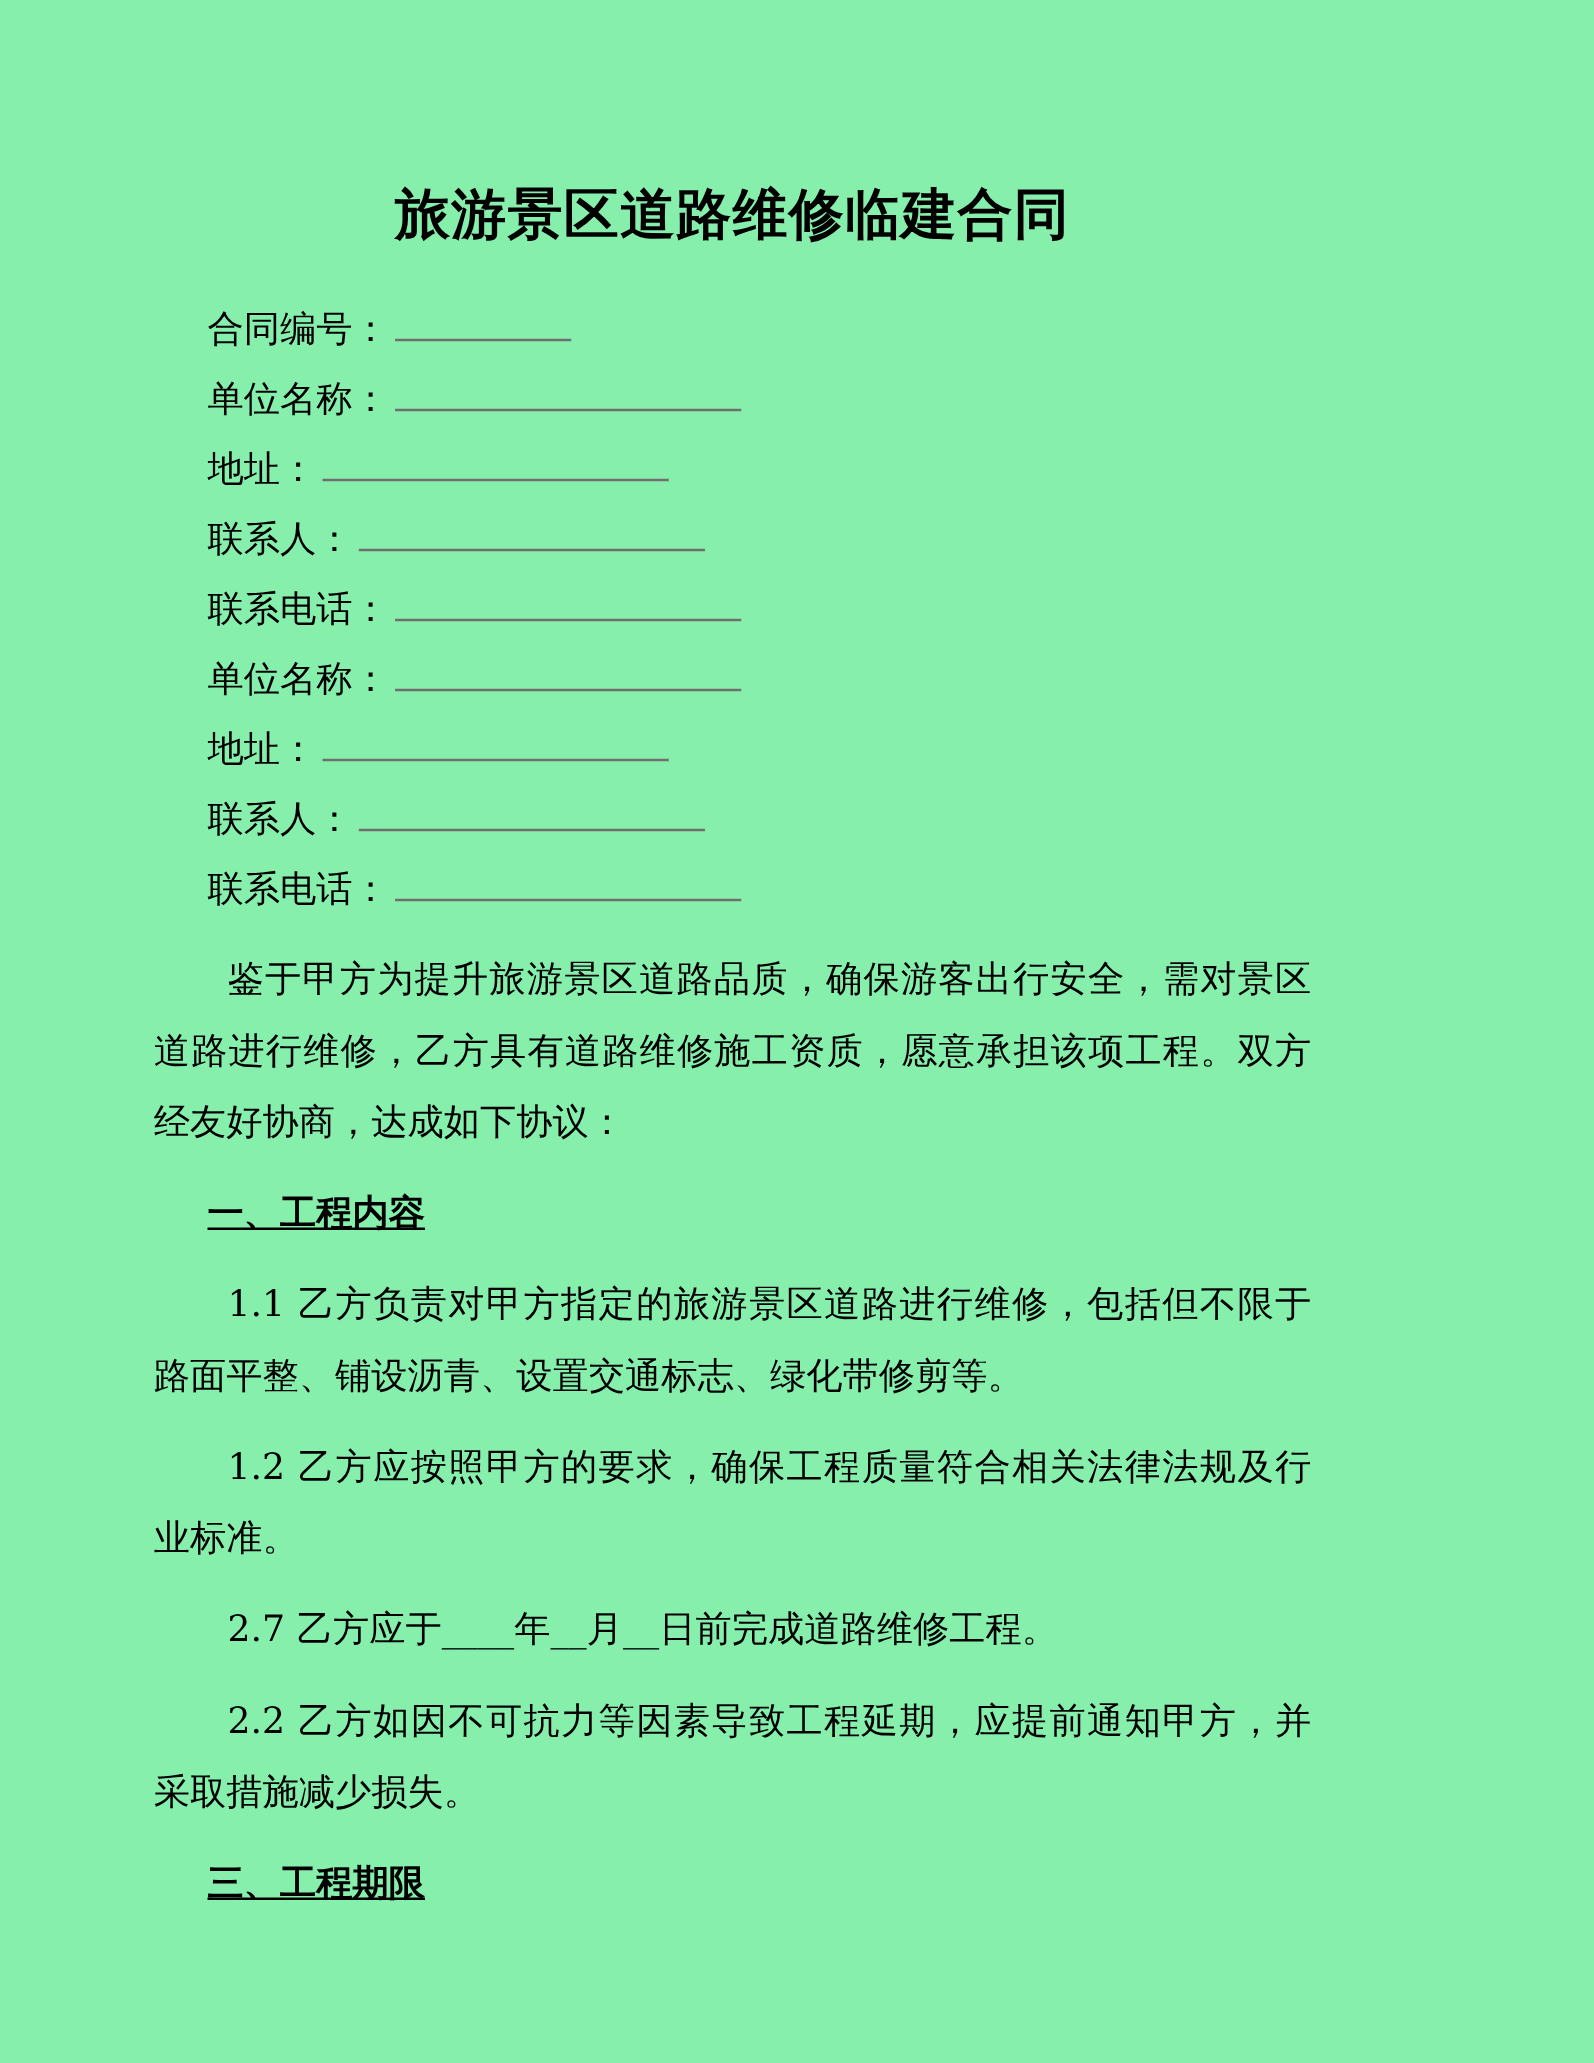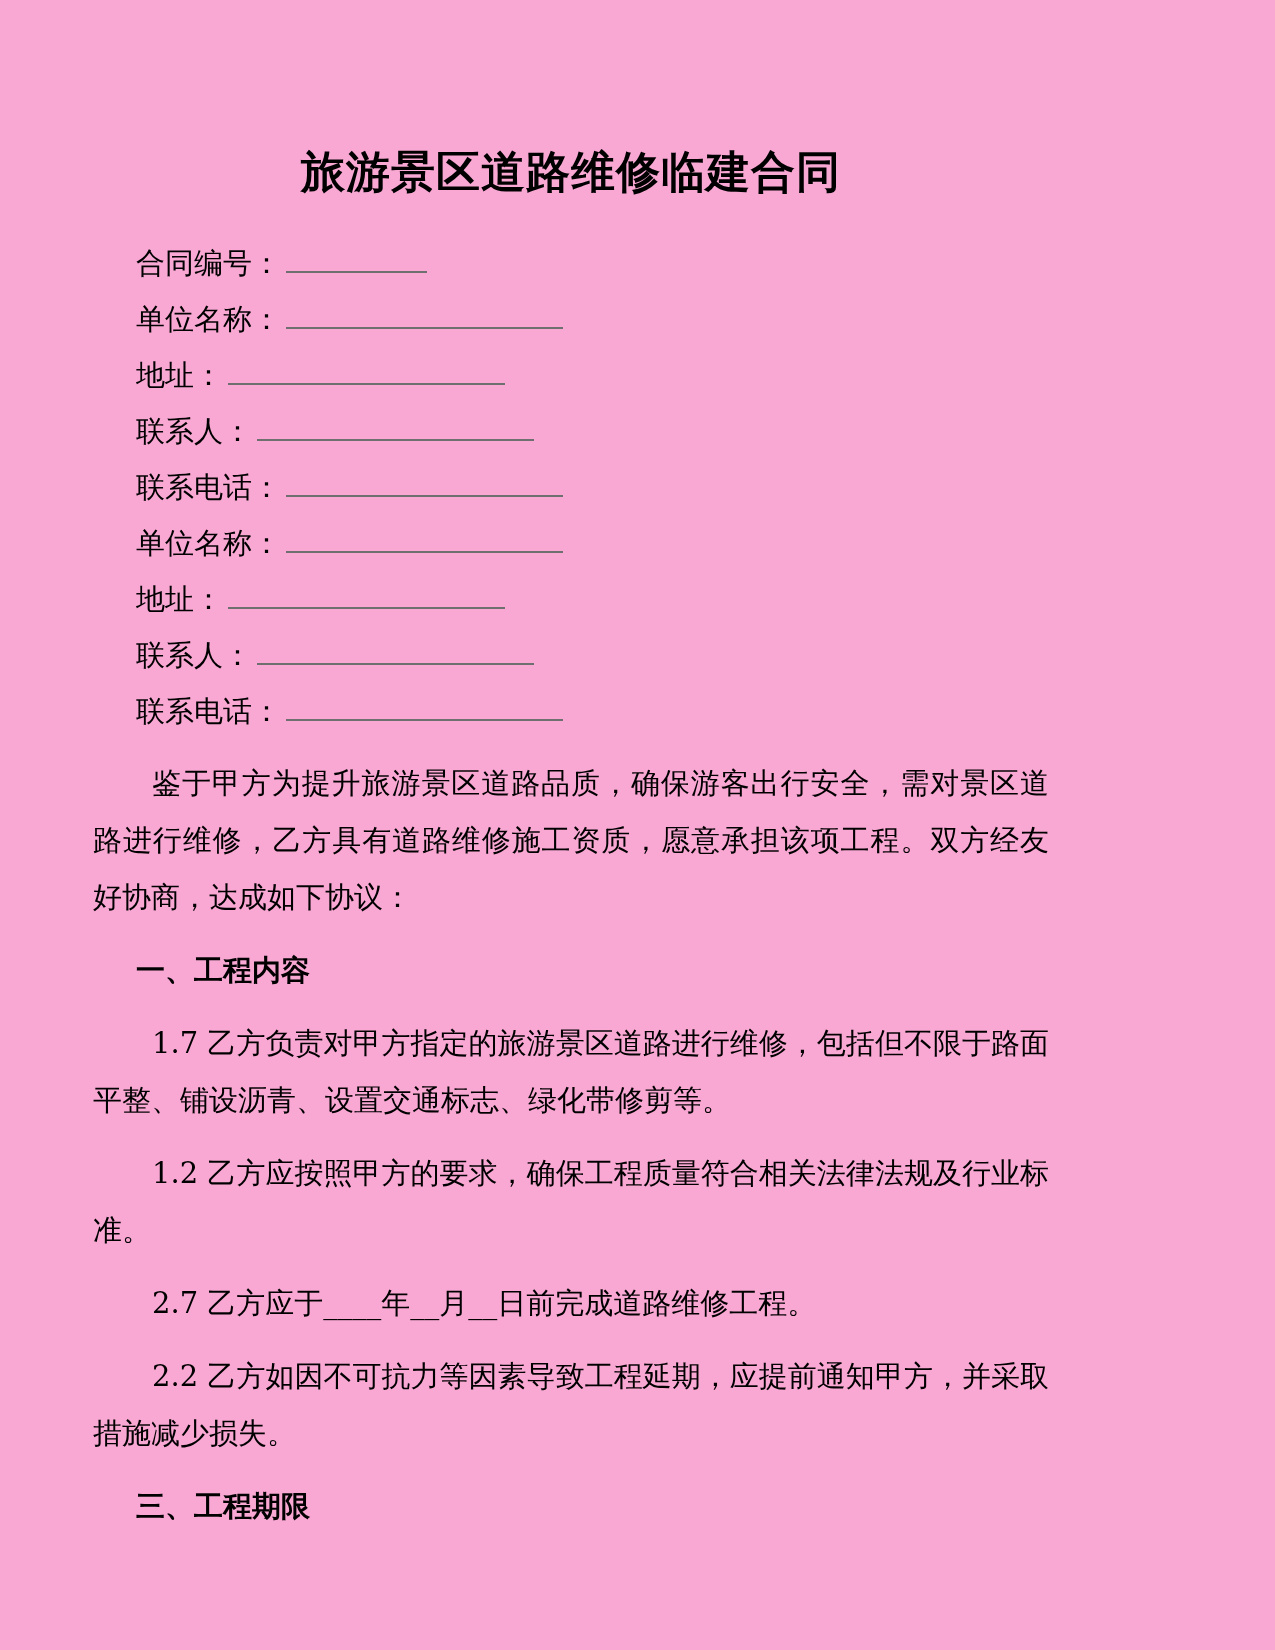--- a/index.html
+++ b/index.html
@@ -7,22 +7,22 @@
     width: 1275px;
     height: 1650px;
     background: #ffffff;
     font-family: "DejaVu Serif", "Liberation Serif", serif;
   }
   .page {
     position: relative;
     width: 1275px;
     height: 1650px;
     box-sizing: border-box;
-    padding: 146px 210px 0 77px;
-    background: #f9a8d4;
+    padding: 146px 210px 0 107px;
+    background: #86efac;
     color: #000000;
     overflow: hidden;
   }
   .title {
     font-size: 44px;
     line-height: 52px;
     font-weight: 700;
     text-align: center;
     margin: 0 0 37px 0;
     letter-spacing: 1px;
@@ -51,20 +51,21 @@
     text-indent: 59px;
     color: #000000;
   }
   .heading {
     font-size: 29px;
     line-height: 57px;
     margin: 0;
     font-weight: 700;
     text-indent: 59px;
     font-family: "DejaVu Sans", "Liberation Sans", sans-serif;
+    text-decoration: underline;
   }
 </style>
 </head>
 <body>
 
 <div class="page">
 
   <h1 class="title">旅游景区道路维修临建合同</h1>
 
   <div class="fields">
@@ -93,21 +94,21 @@
       <span class="field-label">联系人：</span><span class="blank"></span>
     </div>
     <div class="field-row">
       <span class="field-label">联系电话：</span><span class="blank"></span>
     </div>
   </div>
 
   <p class="para">鉴于甲方为提升旅游景区道路品质，确保游客出行安全，需对景区道路进行维修，乙方具有道路维修施工资质，愿意承担该项工程。双方经友好协商，达成如下协议：</p>
 
   <h2 class="heading">一、工程内容</h2>
-  <p class="para">1.7 乙方负责对甲方指定的旅游景区道路进行维修，包括但不限于路面平整、铺设沥青、设置交通标志、绿化带修剪等。</p>
+  <p class="para">1.1 乙方负责对甲方指定的旅游景区道路进行维修，包括但不限于路面平整、铺设沥青、设置交通标志、绿化带修剪等。</p>
   <p class="para">1.2 乙方应按照甲方的要求，确保工程质量符合相关法律法规及行业标准。</p>
 
   <p class="para">2.7 乙方应于____年__月__日前完成道路维修工程。</p>
   <p class="para">2.2 乙方如因不可抗力等因素导致工程延期，应提前通知甲方，并采取措施减少损失。</p>
 
   <h2 class="heading">三、工程期限</h2>
 
 </div>
 
 </body></html>

